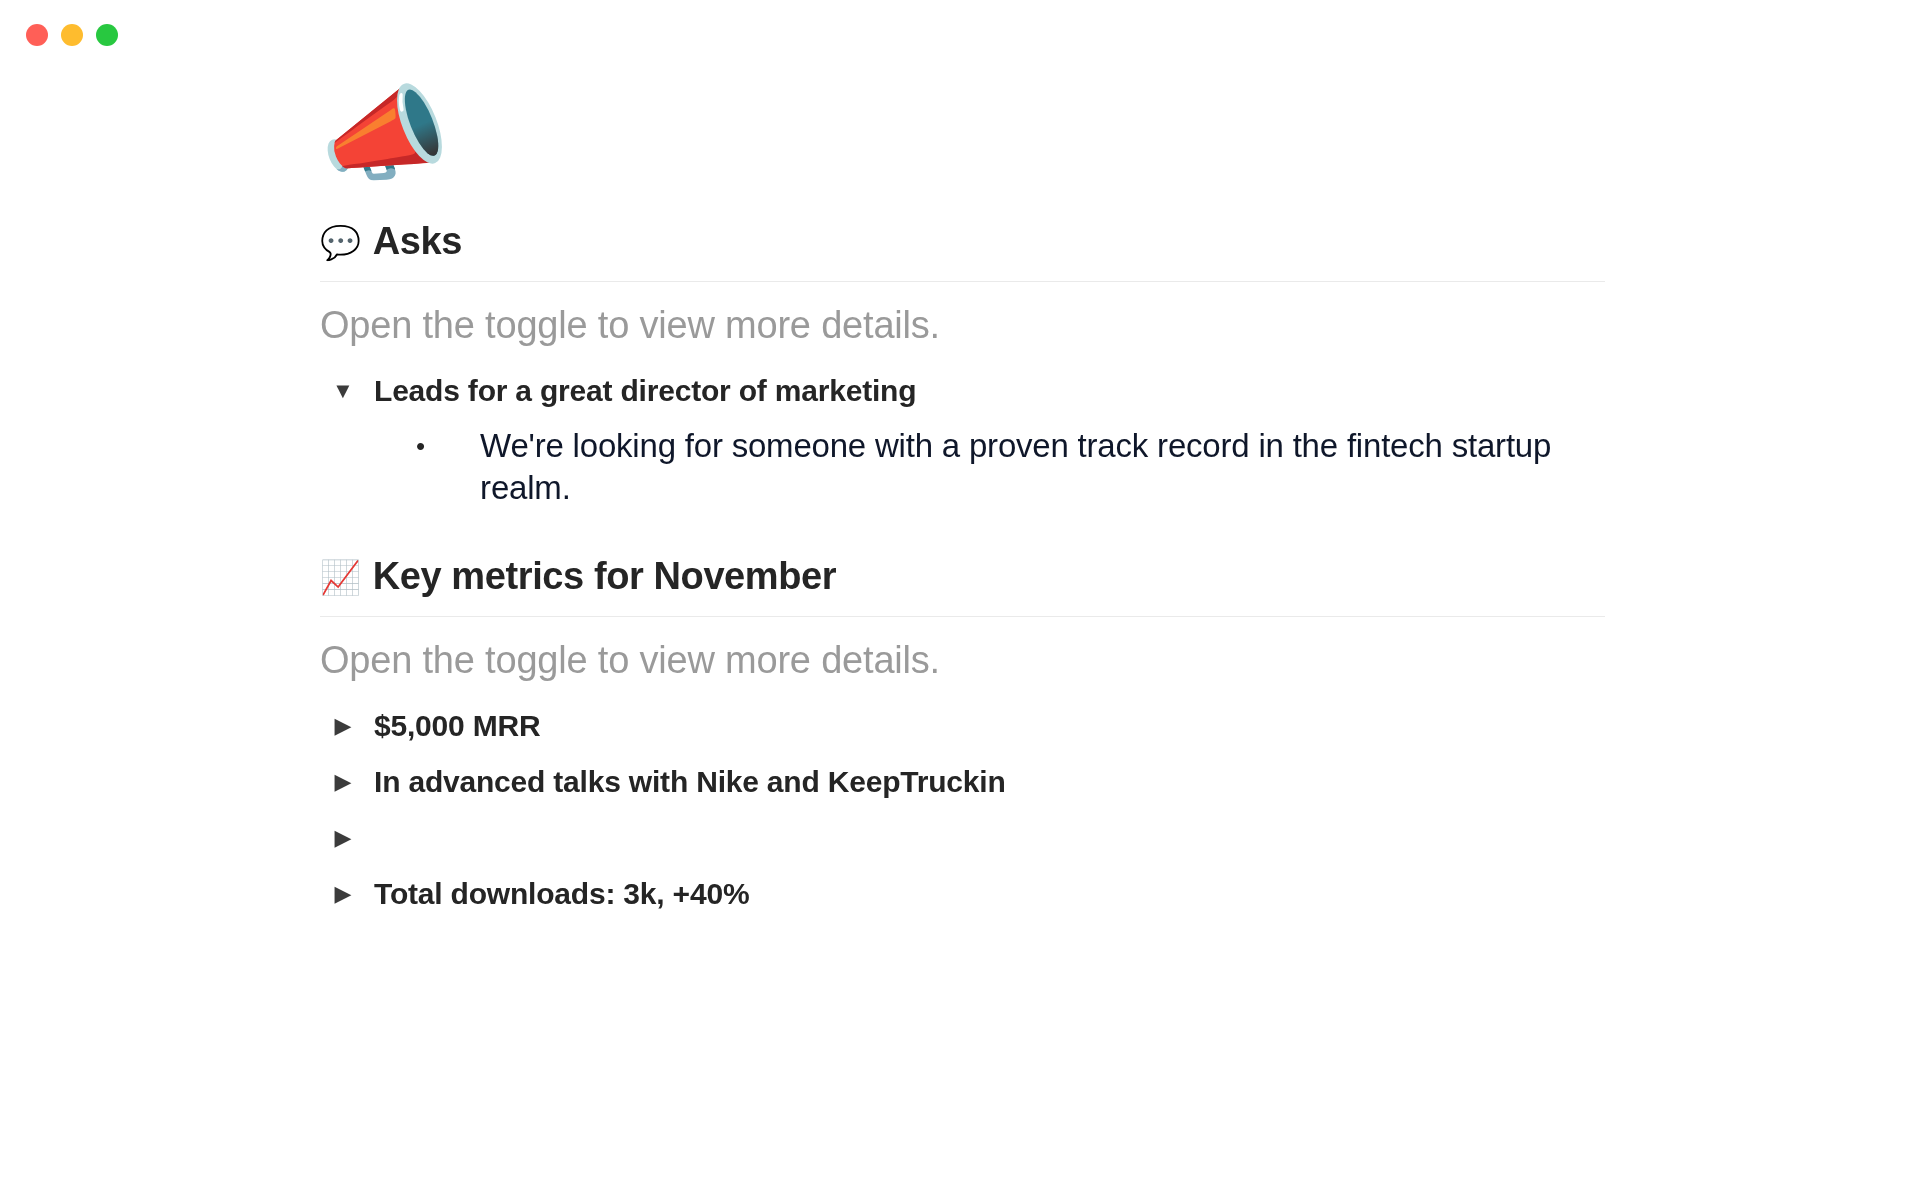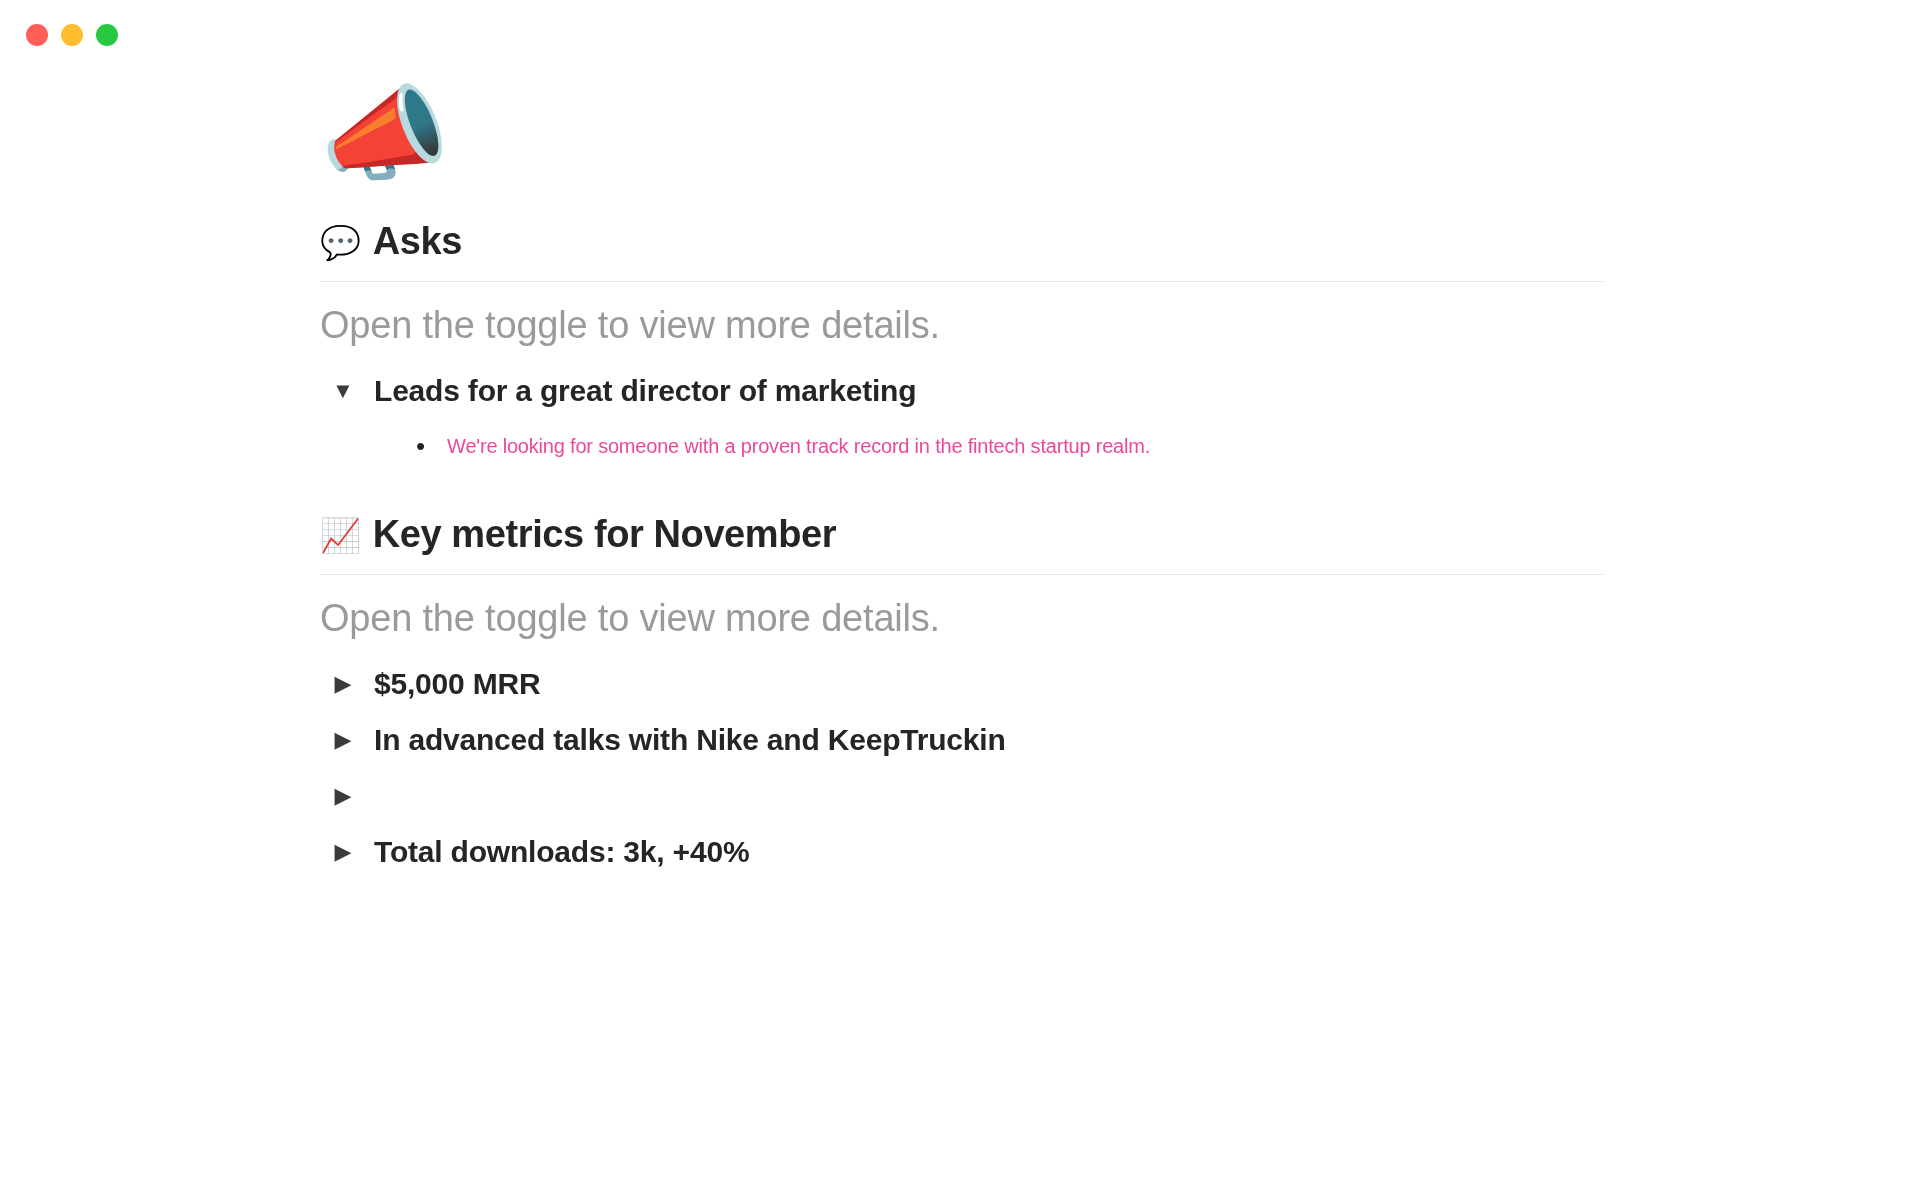--- a/index.html
+++ b/index.html
@@ -121,24 +121,25 @@
     align-items: flex-start;
     gap: 22px;
     padding: 6px 0 6px 42px;
   }
   .bullet-dot {
     font-size: 26px;
     line-height: 42px;
     color: #252525;
   }
   .bullet-text {
-    font-size: 20px;
-    color: #ec4899;
-    line-height: 42px;
-    letter-spacing: -0.2px;
+    font-size: 33px;
+    color: #0f172a;
+    line-height: 42px;
+    letter-spacing: -0.2px;
+    margin-left: 33px;
   }
   .metrics-list { margin-top: 4px; }
   .spacer-lg { height: 40px; }
 </style>
 </head>
 <body>
 
 <div class="window">
 
   <div class="titlebar">

